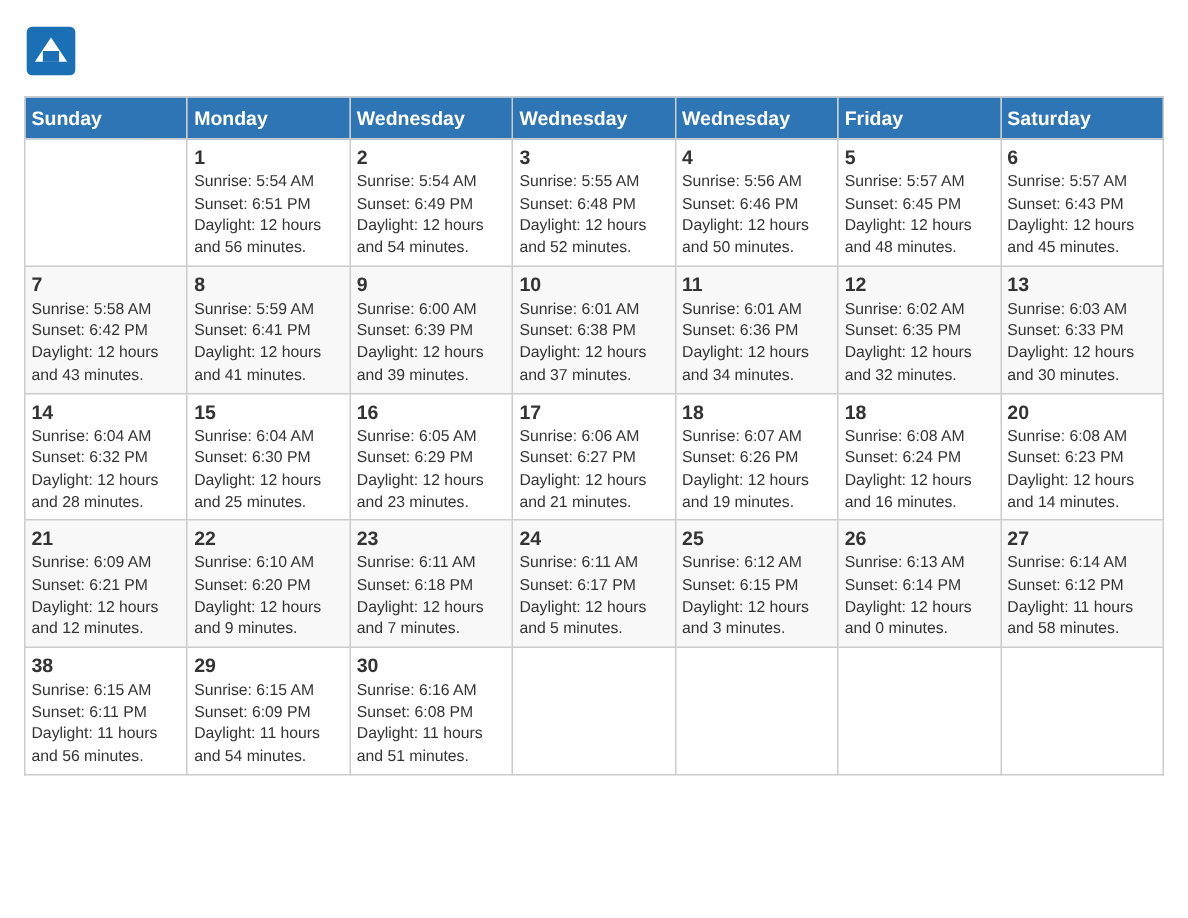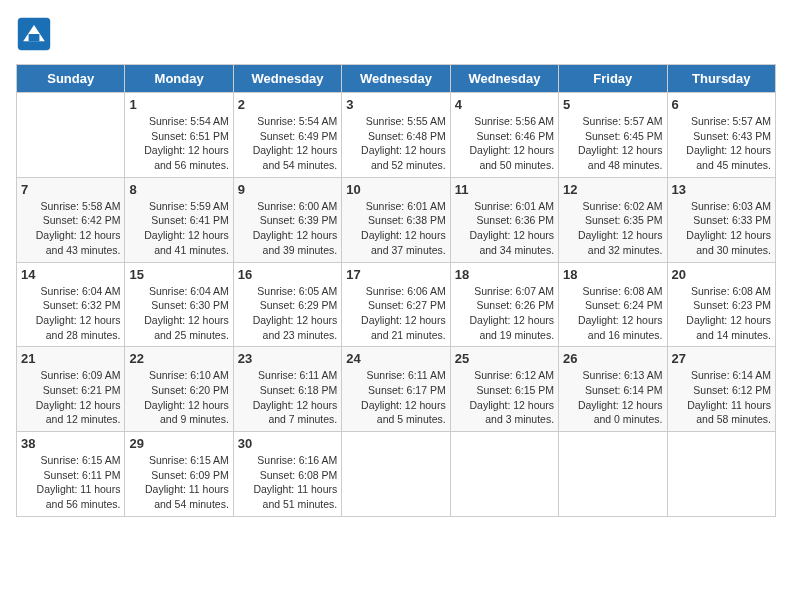--- a/index.html
+++ b/index.html
@@ -38,22 +38,22 @@
       color: #333;
     }
     table {
       width: 100%;
       border-collapse: collapse;
       font-size: 11px;
     }
     thead tr th {
       background-color: #2e75b6;
       color: #fff;
-      padding: 6px 16px;
-      text-align: center;
+      padding: 6px 4px;
+      text-align: left;
       font-size: 13px;
       font-weight: bold;
       border: 1px solid #ccc;
     }
     tbody tr td {
       border: 1px solid #ccc;
       vertical-align: top;
       padding: 4px;
       min-height: 70px;
       width: 14.28%;
@@ -61,21 +61,20 @@
     .day-number {
       font-size: 13px;
       font-weight: bold;
       color: #333;
       margin-bottom: 2px;
     }
     .day-info {
       color: #333;
       font-size: 10.5px;
       line-height: 1.4;
-      text-align: right;
     }
     tbody tr:nth-child(even) td {
       background-color: #f8f8f8;
     }
     tbody tr td.empty {
       background: #fff;
     }
   </style>
 </head>
 <body>
@@ -100,21 +99,21 @@
 
 <table>
   <thead>
     <tr>
     <th>Sunday</th>
         <th>Monday</th>
         <th>Wednesday</th>
         <th>Wednesday</th>
         <th>Wednesday</th>
         <th>Friday</th>
-        <th>Thursday</th>
+        <th>Saturday</th>
       </tr>
   </thead>
   <tbody id="calendar-body">
   <tr>
         <td class="empty"></td>
         <td>
           <div class="day-number">1</div>
           <div class="day-info">Sunrise: 5:54 AM<br>Sunset: 6:51 PM<br>Daylight: 12 hours<br>and 56 minutes.</div>
         </td>
         <td>

